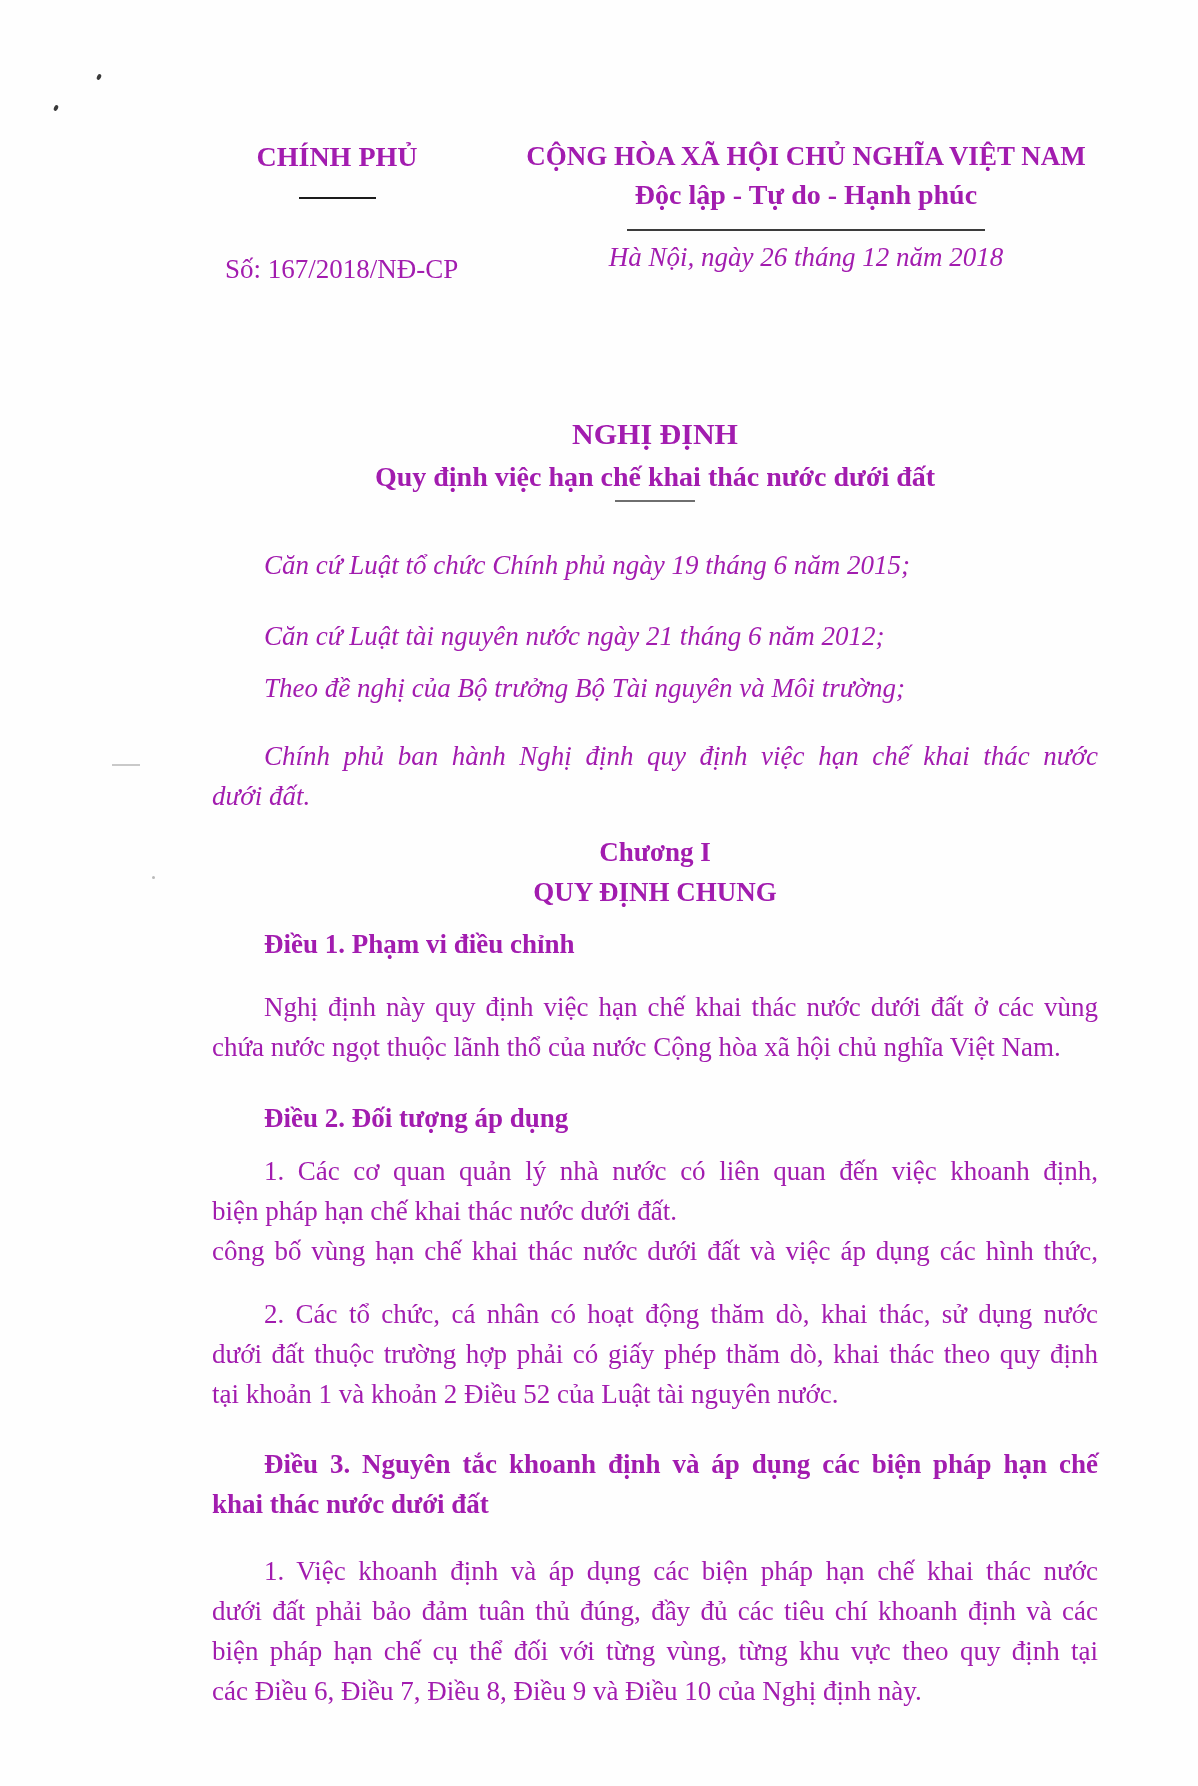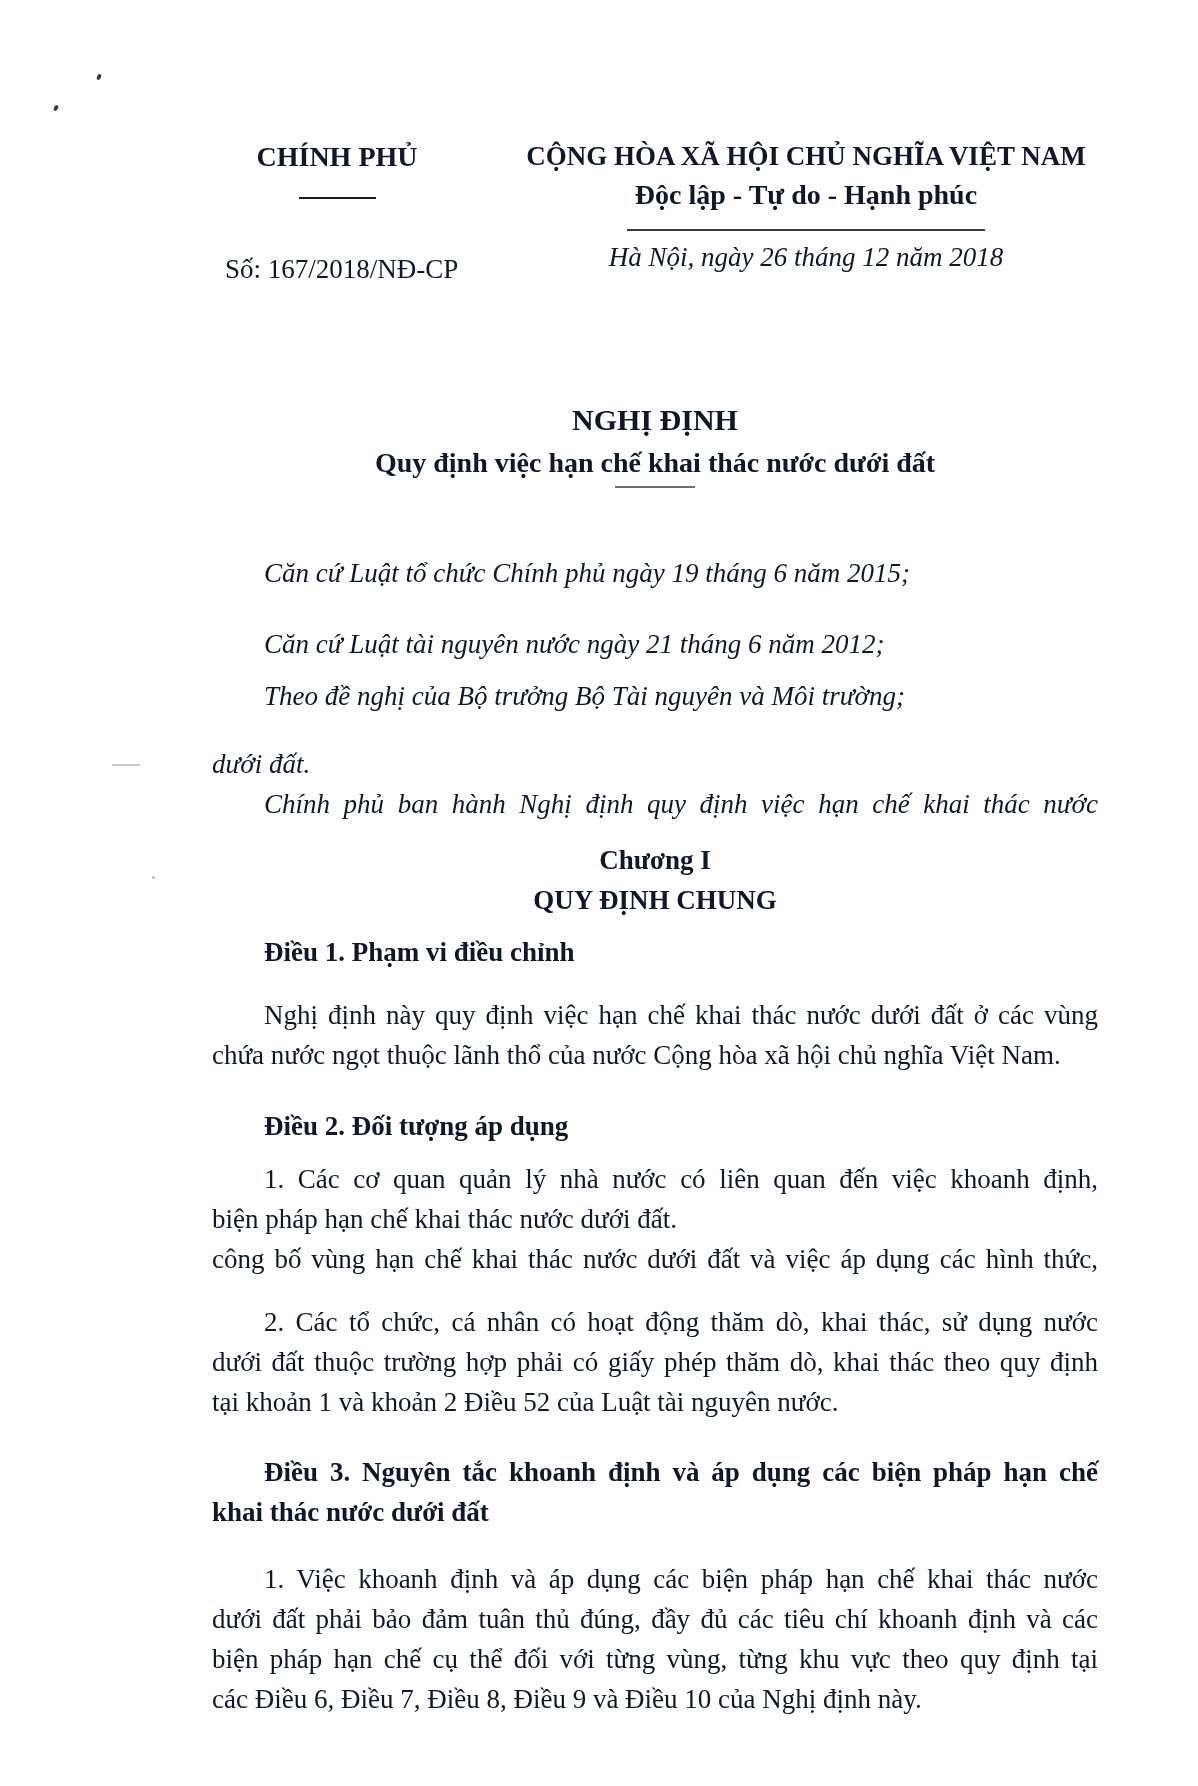--- a/index.html
+++ b/index.html
@@ -1,21 +1,21 @@
 <!DOCTYPE html>
 <html lang="vi"><head>
 <meta charset="utf-8">
 <style>
   html,body{margin:0;padding:0;}
   .page{
     position:relative;
     width:1198px;height:1786px;
     background:#fefefe;
     font-family:"Liberation Serif","DejaVu Serif",serif;
-    color:#0f172a;
+    color:#a21caf;
     overflow:hidden;
   }
   
   .hdr-left-org{
     position:absolute;left:237px;top:140px;width:200px;
     text-align:center;font-weight:bold;font-size:28px;line-height:34px;
     white-space:nowrap;
   }
   .hdr-left-rule{
     position:absolute;left:299px;top:197px;width:77px;height:2px;background:#1c1c1c;
@@ -25,21 +25,21 @@
   }
   .hdr-right{
     position:absolute;left:526px;top:138px;width:560px;text-align:center;
   }
   .hdr-country{font-weight:bold;font-size:27px;line-height:36px;white-space:nowrap;}
   .hdr-motto{font-weight:bold;font-size:28px;line-height:42px;white-space:nowrap;}
   .hdr-right-rule{width:358px;height:2px;background:#3c3c3c;margin:13px auto 0 auto;}
   .hdr-date{font-style:italic;font-size:27px;line-height:36px;margin-top:8px;white-space:nowrap;}
   
   .title-wrap{
-    position:absolute;left:212px;top:398px;width:886px;text-align:center;
+    position:absolute;left:212px;top:412px;width:886px;text-align:center;
   }
   .title-type{font-weight:bold;font-size:30px;line-height:44px;white-space:nowrap;}
   .title-subject{font-weight:bold;font-size:28px;line-height:42px;white-space:nowrap;}
   .title-rule{width:80px;height:2px;background:#6e6e6e;margin:2px auto 0 auto;}
   
   .doc-body{
     position:absolute;left:212px;top:545px;width:886px;
   }
   .blk{margin:0;}
   .blk .line{
@@ -78,32 +78,32 @@
     <div class="hdr-date">Hà Nội, ngày 26 tháng 12 năm 2018</div>
   </div>
 
   <div class="title-wrap">
     <div class="title-type">NGHỊ ĐỊNH</div>
     <div class="title-subject">Quy định việc hạn chế khai thác nước dưới đất</div>
     <div class="title-rule"></div>
   </div>
 
   <div class="doc-body">
-      <div class="blk italic" style="margin-top: 8px;">
+      <div class="blk italic" style="margin-top: 0px;">
         <div class="line ind"><span>Căn cứ Luật tổ chức Chính phủ ngày 19 tháng 6 năm 2015;</span></div>
       </div>
       <div class="blk italic" style="margin-top: 31px;">
         <div class="line ind"><span>Căn cứ Luật tài nguyên nước ngày 21 tháng 6 năm 2012;</span></div>
       </div>
       <div class="blk italic" style="margin-top: 12px;">
         <div class="line ind"><span>Theo đề nghị của Bộ trưởng Bộ Tài nguyên và Môi trường;</span></div>
       </div>
       <div class="blk italic" style="margin-top: 28px;">
+        <div class="line ind just"><span style="word-spacing: 6.82452px;">Chính phủ ban hành Nghị định quy định việc hạn chế khai thác nước</span></div>
         <div class="line"><span>dưới đất.</span></div>
-        <div class="line ind just"><span style="word-spacing: 6.82452px;">Chính phủ ban hành Nghị định quy định việc hạn chế khai thác nước</span></div>
       </div>
       <div class="blk center" style="margin-top: 16px;">
         <div class="line"><span>Chương I</span></div>
         <div class="line"><span>QUY ĐỊNH CHUNG</span></div>
       </div>
       <div class="blk bold" style="margin-top: 12px;">
         <div class="line ind"><span>Điều 1. Phạm vi điều chỉnh</span></div>
       </div>
       <div class="blk normal" style="margin-top: 23px;">
         <div class="line ind just"><span style="word-spacing: 3.25729px;">Nghị định này quy định việc hạn chế khai thác nước dưới đất ở các vùng</span></div>

